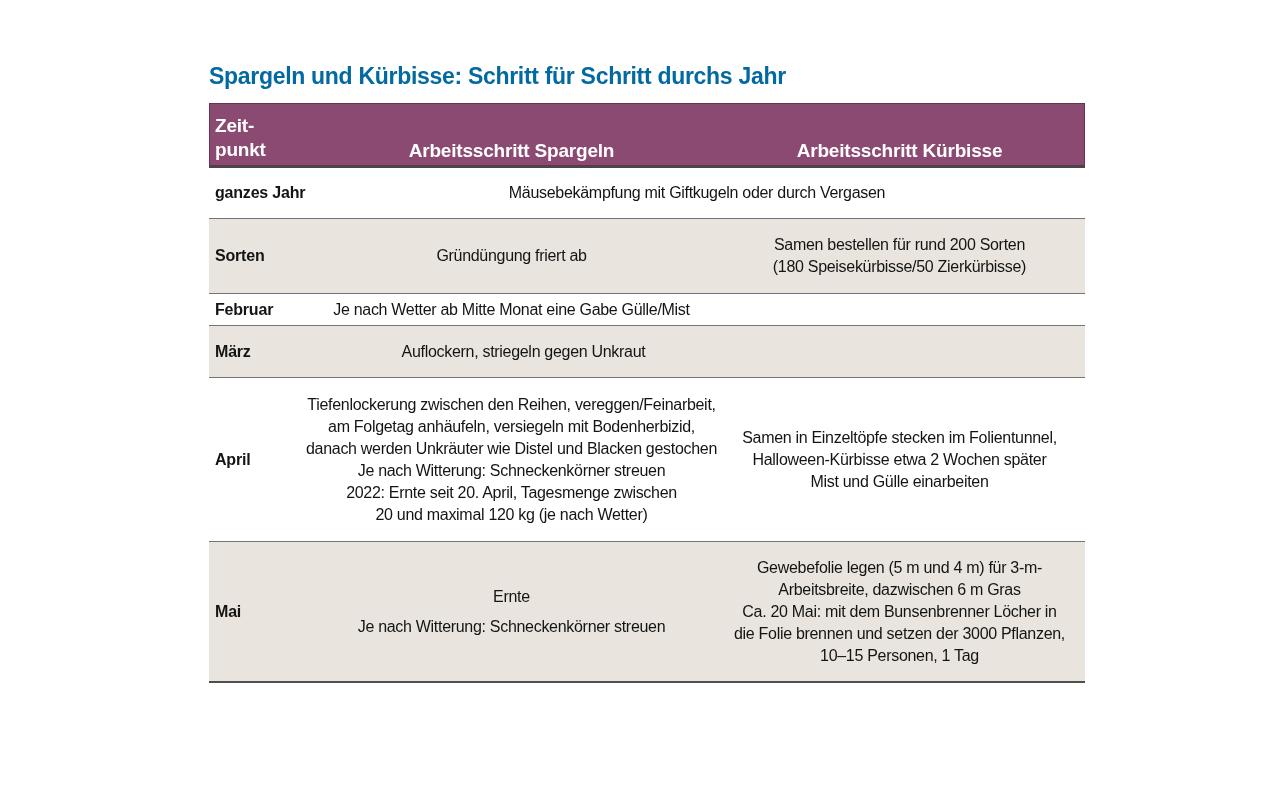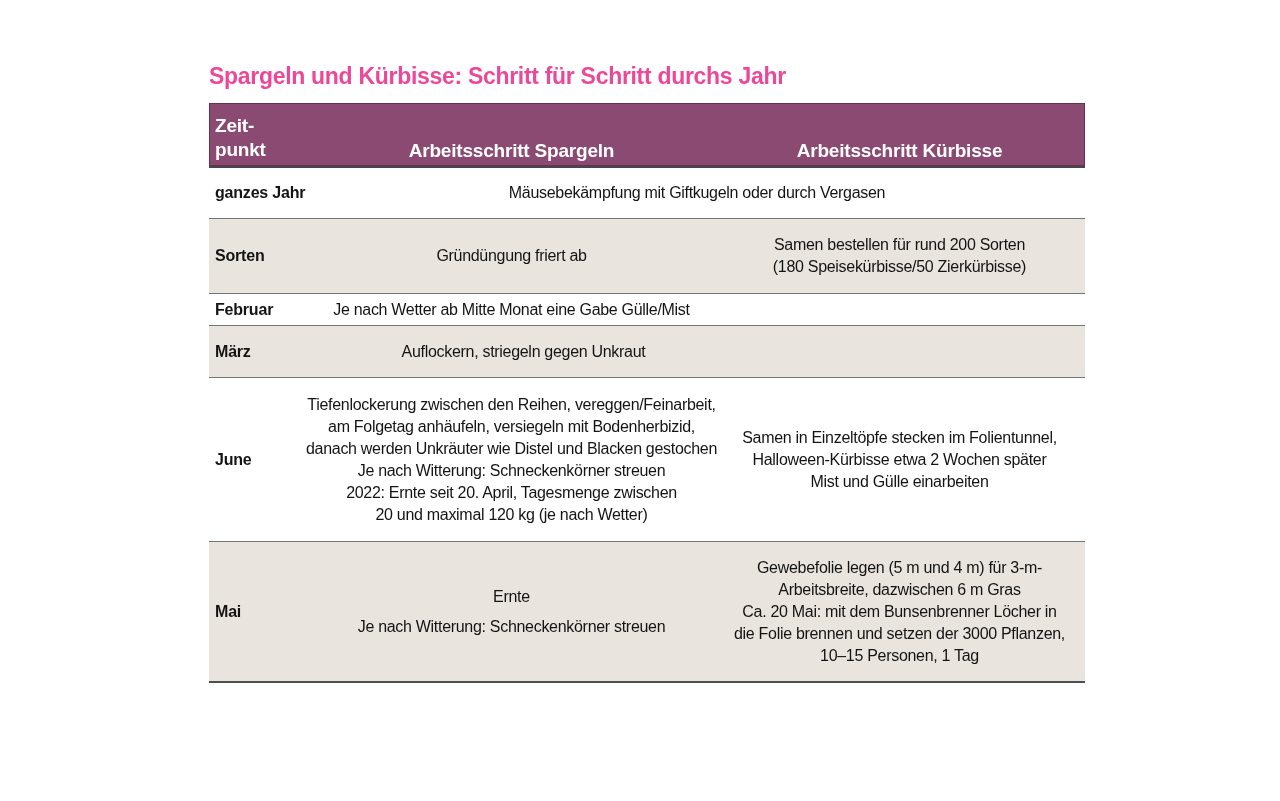--- a/index.html
+++ b/index.html
@@ -15,21 +15,21 @@
     position: absolute;
     left: 209px;
     top: 62px;
     width: 876px;
   }
   .title {
     margin: 0 0 13px 0;
     font-size: 23px;
     font-weight: bold;
     letter-spacing: -0.3px;
-    color: #ec4899;
+    color: #0369a1;
     line-height: 28px;
   }
   .table {
     width: 876px;
   }
   .thead {
     display: grid;
     grid-template-columns: 100px 405px 371px;
     height: 65px;
     background: #8b4a72;
@@ -140,21 +140,21 @@
       <div class="month">März</div>
       <div class="cell">
         <div class="txt">Auflockern, striegeln gegen Unkraut</div>
       </div>
       <div class="cell">
         <div class="txt"></div>
       </div>
     </div>
 
     <div class="row r4">
-      <div class="month">June</div>
+      <div class="month">April</div>
       <div class="cell">
         <div class="txt">Tiefenlockerung zwischen den Reihen, vereggen/Feinarbeit,
 am Folgetag anhäufeln, versiegeln mit Bodenherbizid,
 danach werden Unkräuter wie Distel und Blacken gestochen
 Je nach Witterung: Schneckenkörner streuen
 2022: Ernte seit 20. April, Tagesmenge zwischen
 20 und maximal 120 kg (je nach Wetter)</div>
       </div>
       <div class="cell">
         <div class="txt">Samen in Einzeltöpfe stecken im Folientunnel,

